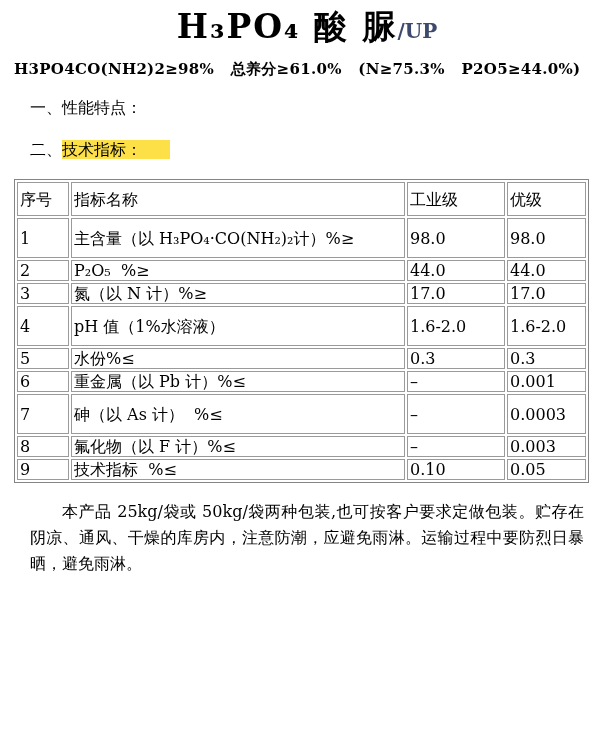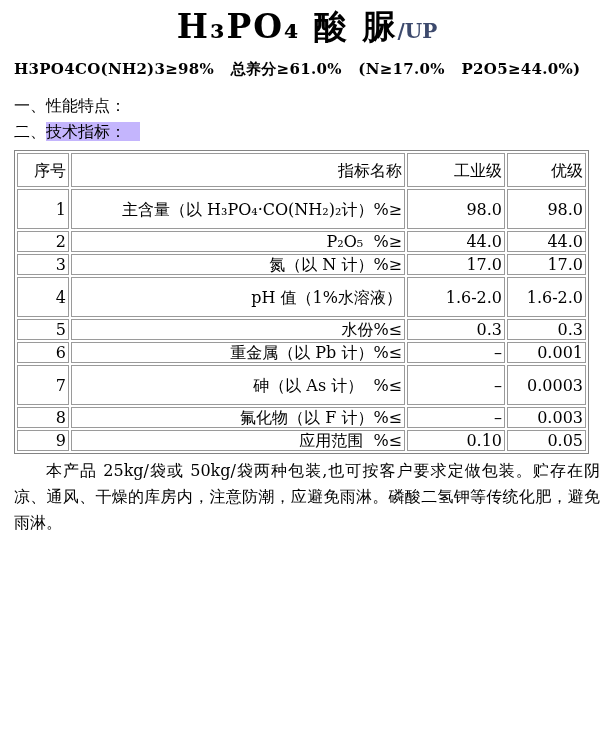--- a/index.html
+++ b/index.html
@@ -31,36 +31,36 @@
     font-weight:bold;
     line-height:19px;
     margin:0 0 14px 0;
     white-space:pre-wrap;
     letter-spacing:0.3px;
   }
 
   .heading, .para {
     font-size:16px;
     line-height:26px;
-    margin:0;
+    margin:16px;
     white-space:pre-wrap;
   }
   .para { text-indent:2em; text-align:justify; }
-  .hl { background:#c4b5fd; padding-right:14px; }
+  .hl { background:#fde047; padding-right:28px; }
 
   table.spec {
     border-collapse:separate;
     border-spacing:2px;
     border:1px solid #848484;
     margin:5px 0 4px 0;
     table-layout:fixed;
   }
   .spec th, .spec td {
     border:1px solid #9a9a9a;
-    text-align:right;
+    text-align:left;
     vertical-align:middle;
     font-size:16px;
     font-weight:normal;
     line-height:19px;
     padding:0 2px;
     white-space:pre-wrap;
     overflow:hidden;
   }
   .col-no   { width:46px; }
   .col-name { width:328px;font-family:Liberation Serif, serif; }
@@ -70,21 +70,21 @@
   tr.rtall { height:40px; }
   tr.rshort{ height:19px; }
 </style>
 </head>
 <body>
 
 <div class="page">
 
   <h1 class="doc-title"><span>H₃PO₄ 酸 脲</span><span class="suffix">/UP</span></h1>
 
-  <div class="formula">H3PO4CO(NH2)3≥98%   总养分≥61.0%   (N≥17.0%   P2O5≥44.0%)</div>
+  <div class="formula">H3PO4CO(NH2)2≥98%   总养分≥61.0%   (N≥75.3%   P2O5≥44.0%)</div>
 
   <div class="heading">一、性能特点：</div>
 
   <div class="heading"><span>二、</span><span class="hl">技术指标：</span></div>
 
   <table class="spec">
     <thead>
       <tr class="rhdr">
         <th class="col-no">序号</th>
         <th class="col-name">指标名称</th>
@@ -136,23 +136,23 @@
         <td>0.0003</td>
       </tr>
       <tr class="rshort">
         <td>8</td>
         <td>氟化物（以 F 计）%≤</td>
         <td>–</td>
         <td>0.003</td>
       </tr>
       <tr class="rshort">
         <td>9</td>
-        <td>应用范围  %≤</td>
+        <td>技术指标  %≤</td>
         <td>0.10</td>
         <td>0.05</td>
       </tr>
     </tbody>
   </table>
 
 
-  <p class="para">本产品 25kg/袋或 50kg/袋两种包装,也可按客户要求定做包装。贮存在阴凉、通风、干燥的库房内，注意防潮，应避免雨淋。磷酸二氢钾等传统化肥，避免雨淋。</p>
+  <p class="para">本产品 25kg/袋或 50kg/袋两种包装,也可按客户要求定做包装。贮存在阴凉、通风、干燥的库房内，注意防潮，应避免雨淋。运输过程中要防烈日暴晒，避免雨淋。</p>
 
 </div>
 
 </body></html>

